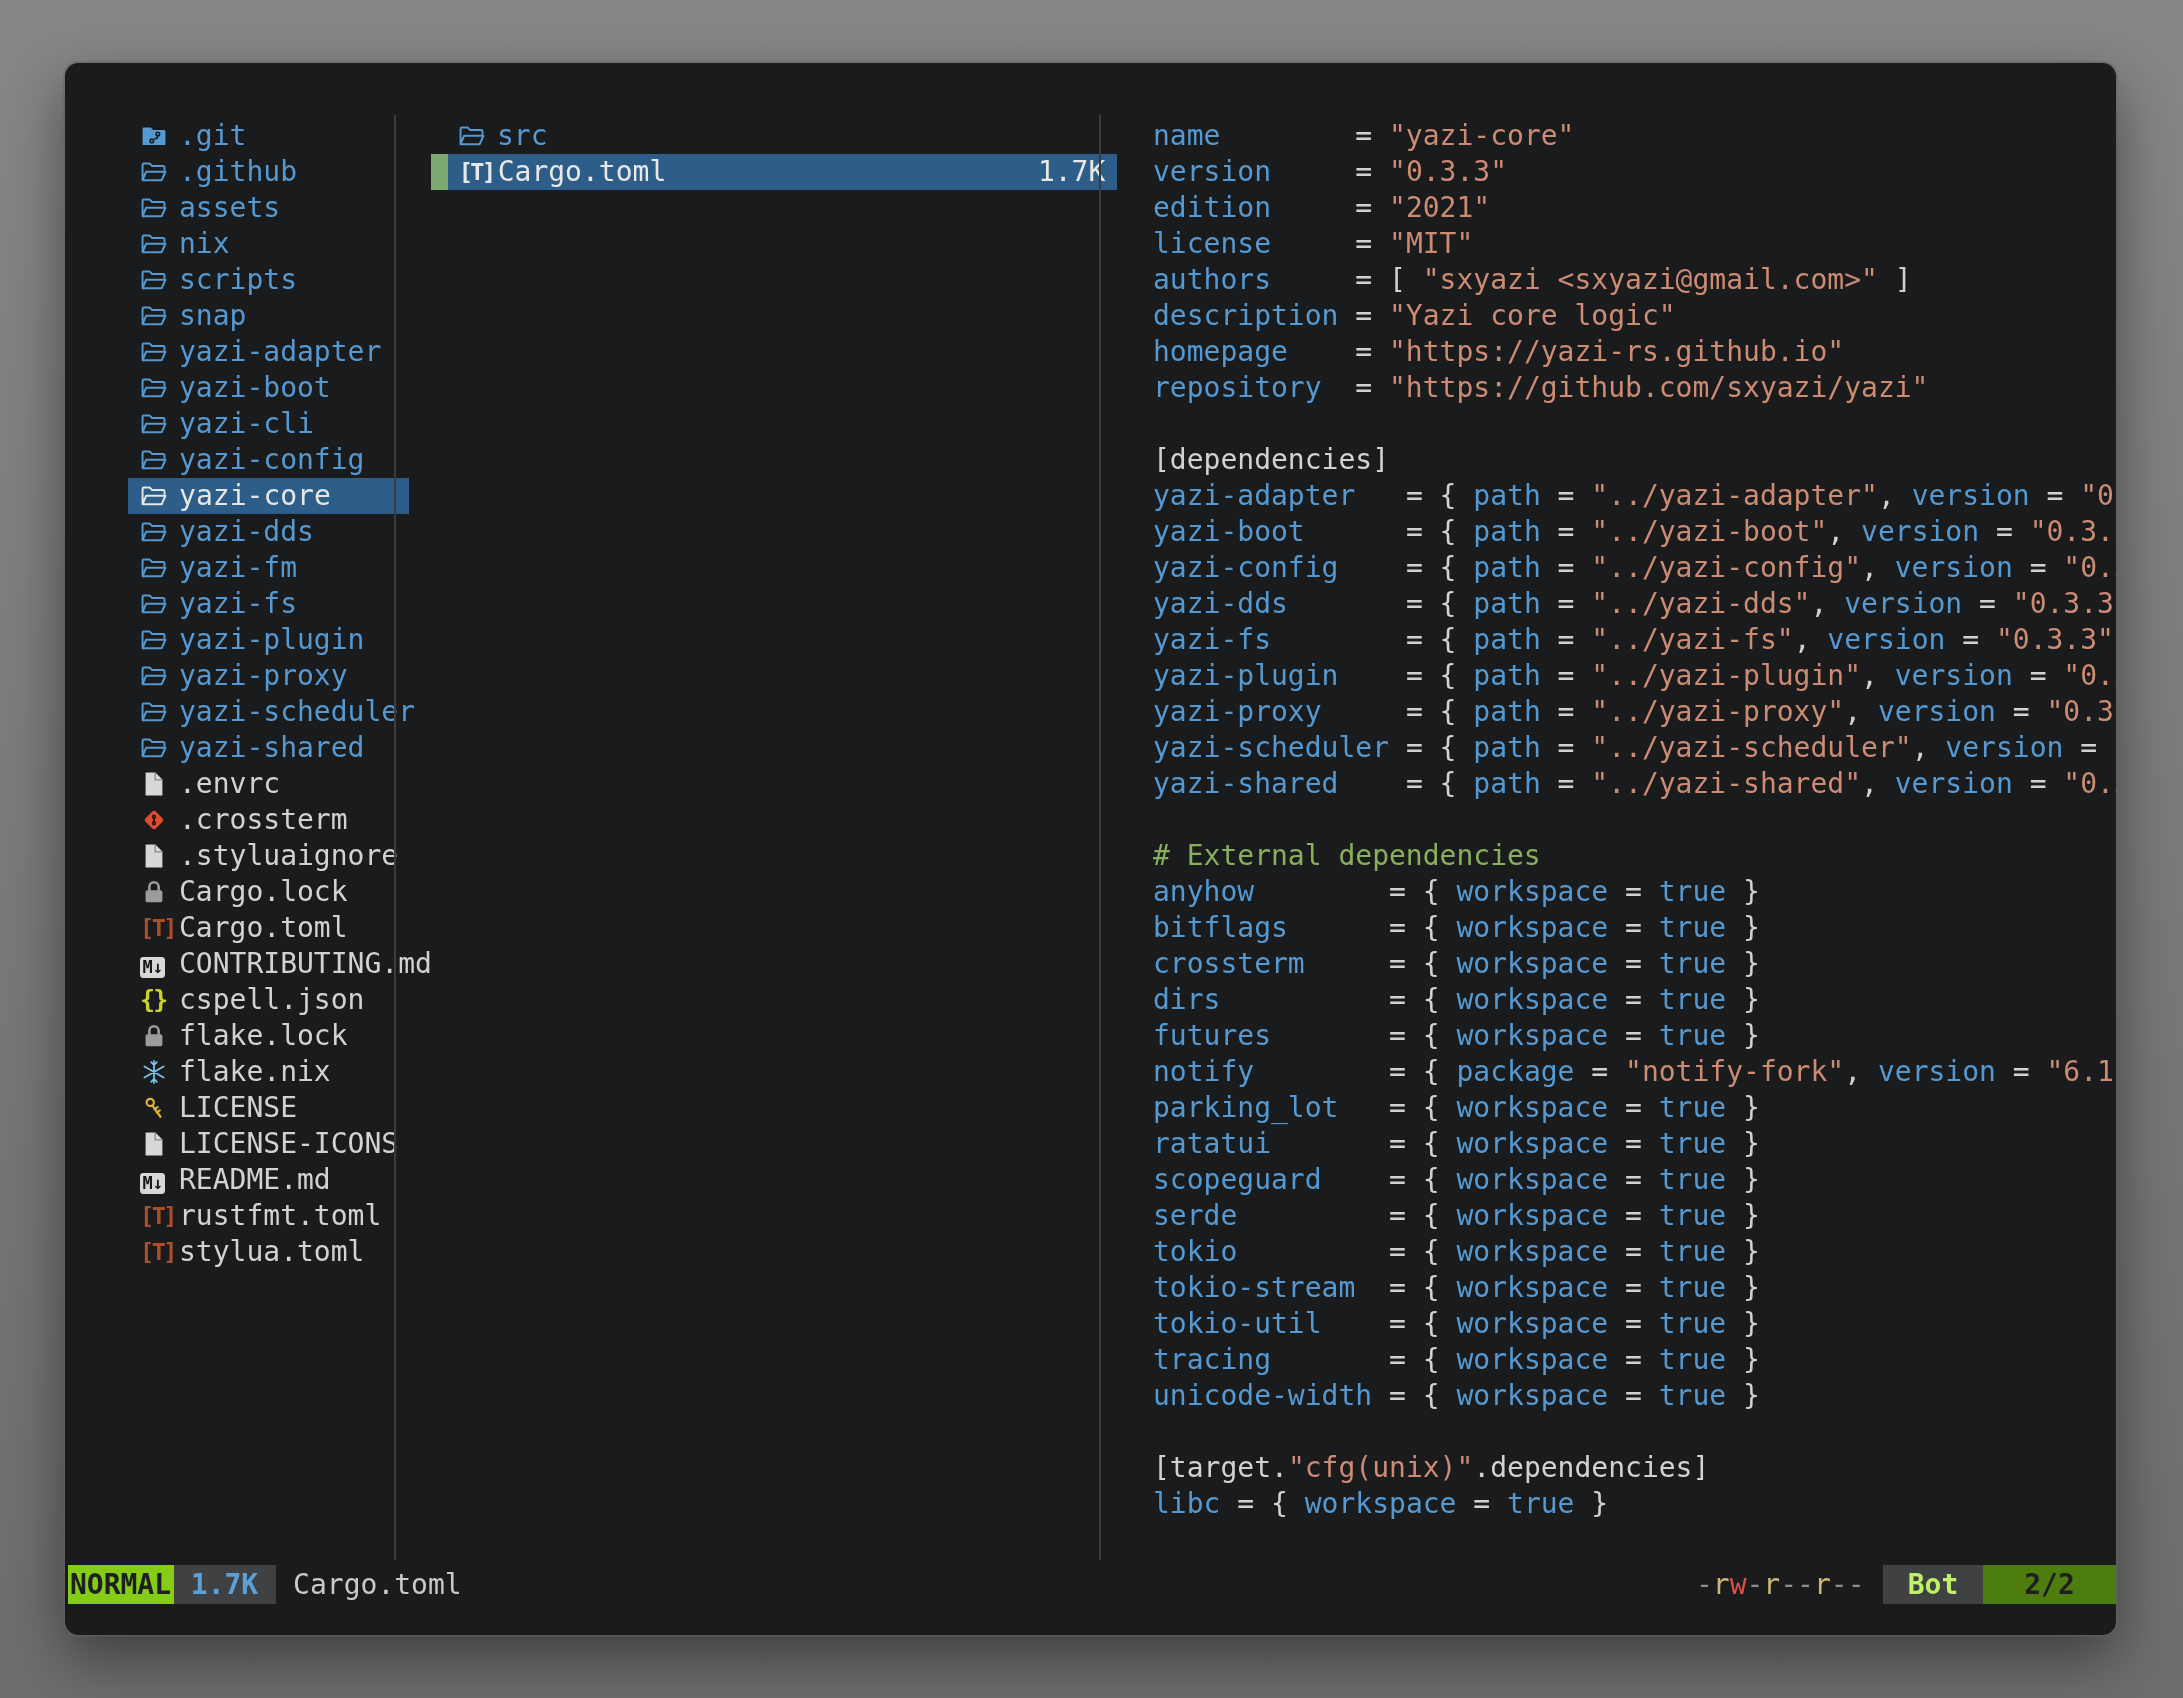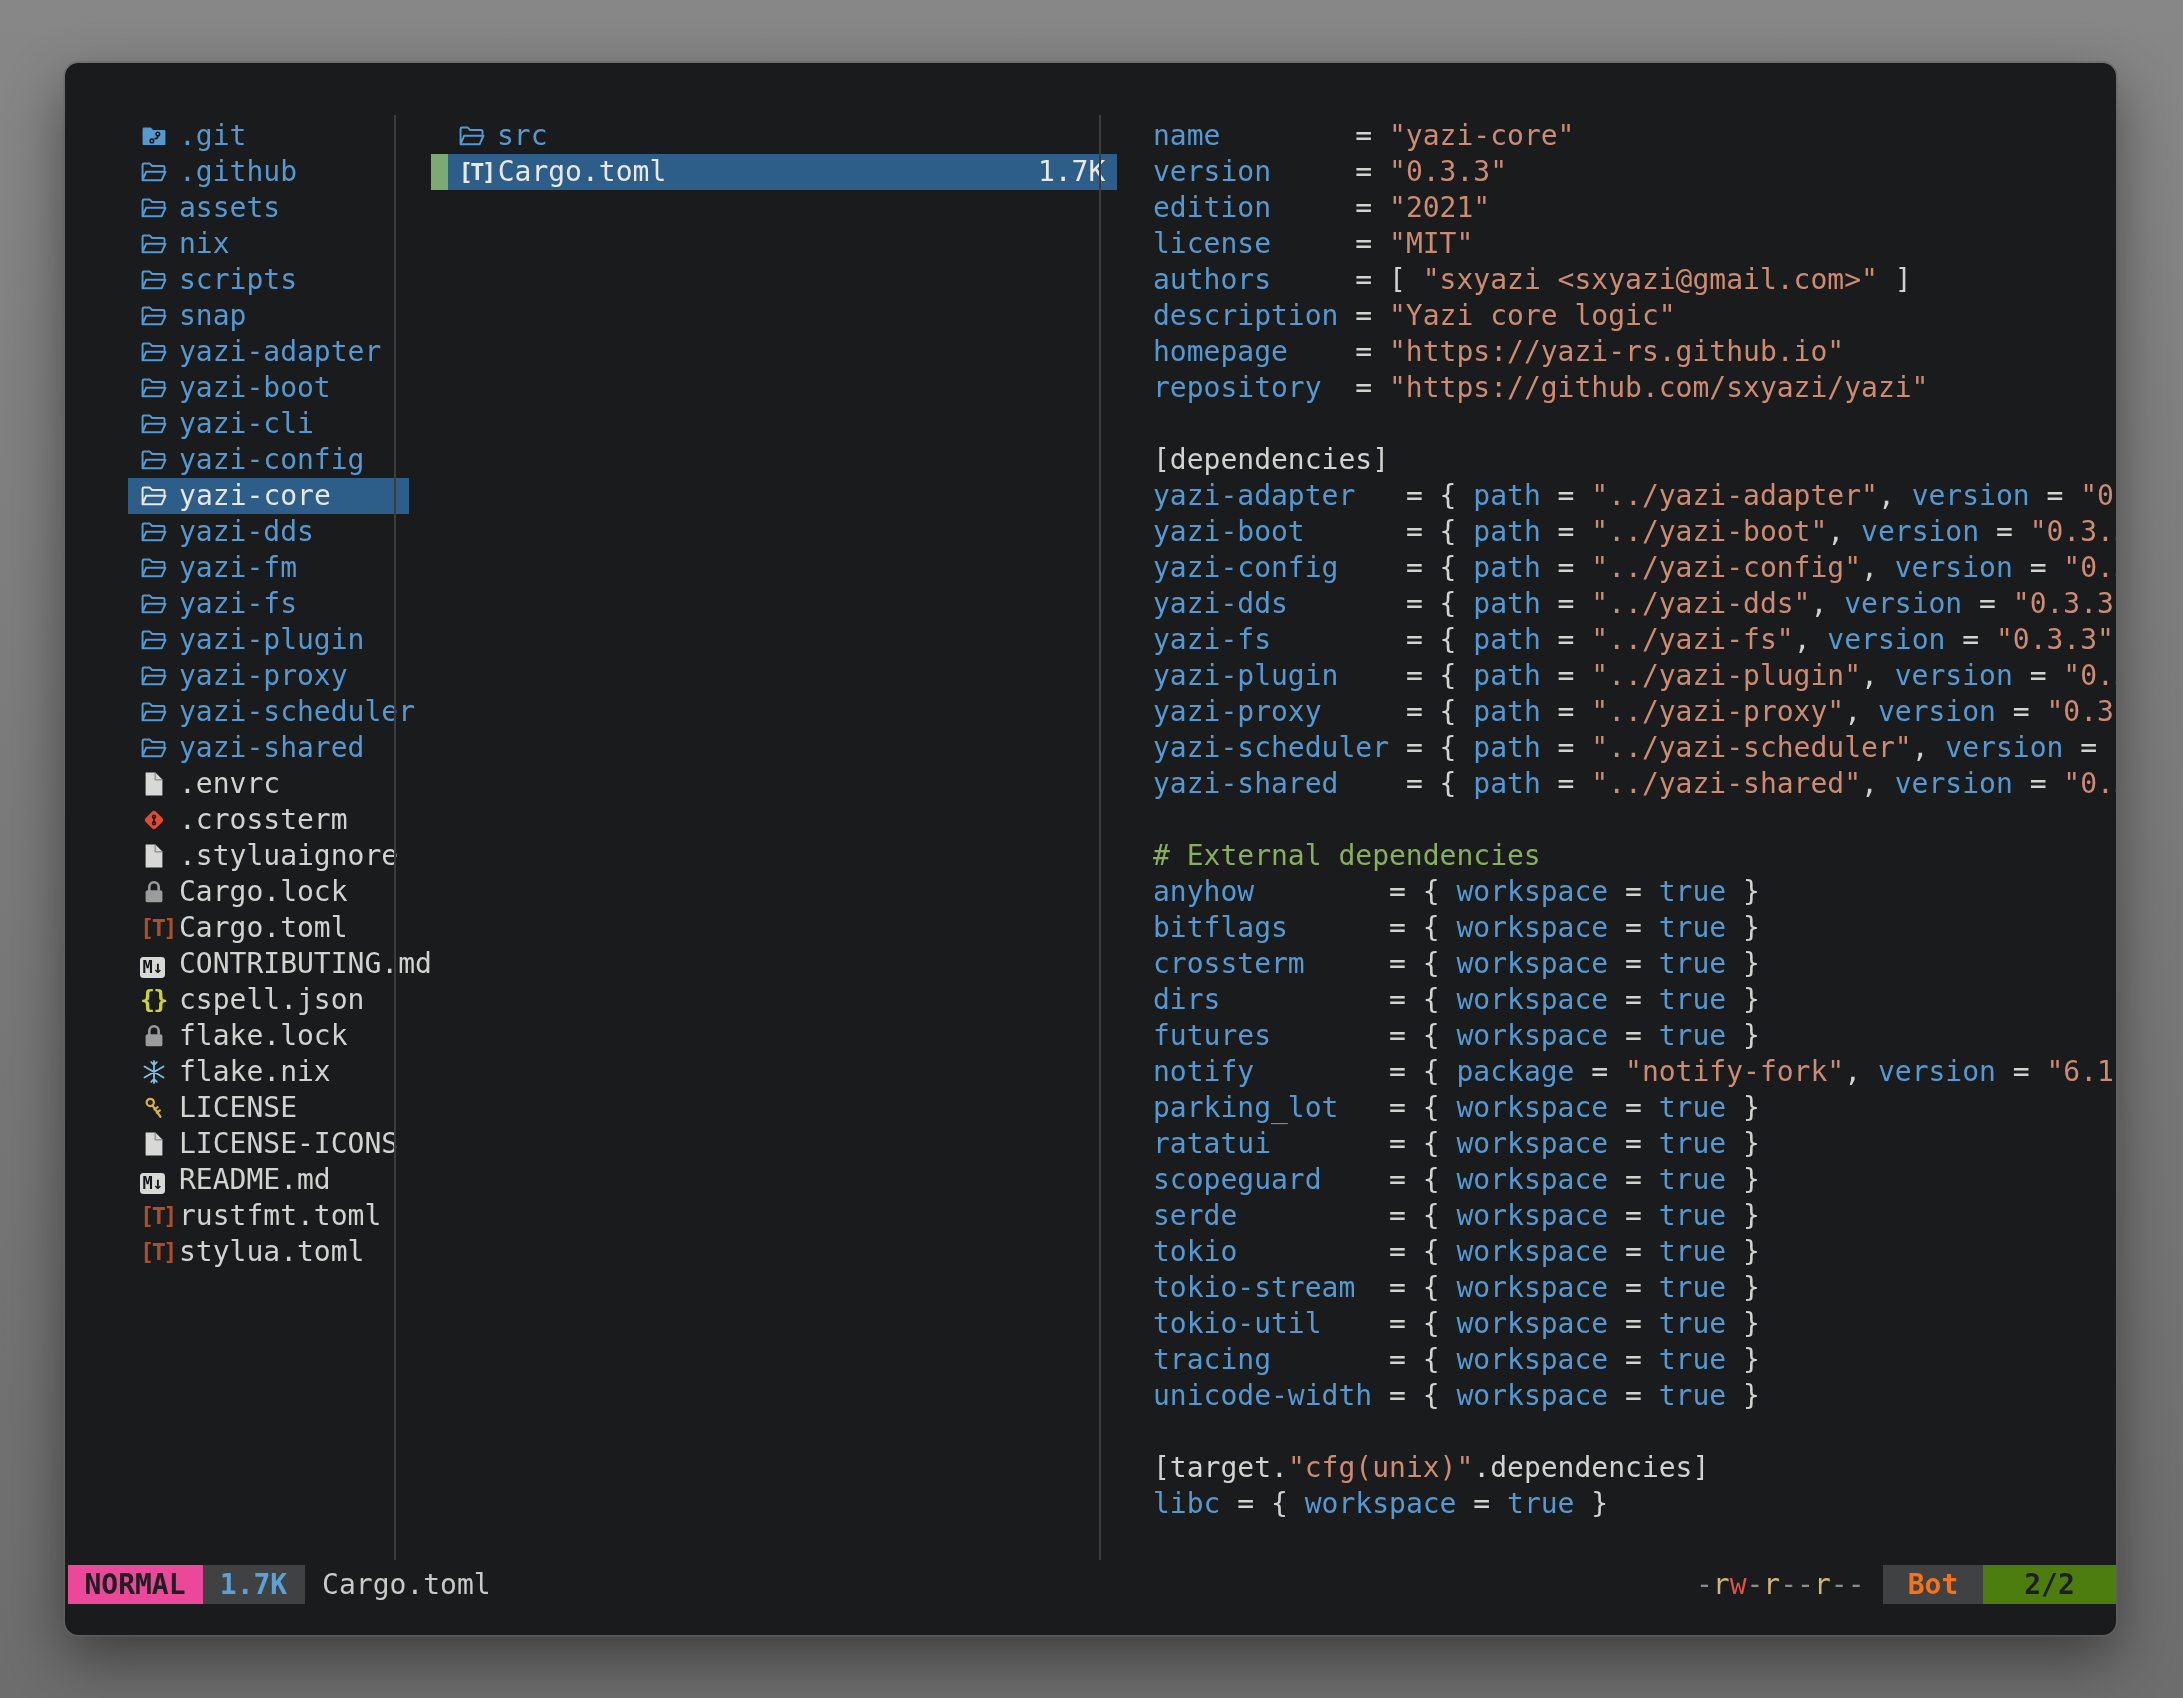--- a/index.html
+++ b/index.html
@@ -44,27 +44,27 @@
   .w{color:#e8e8e6;}
   .size{margin-left:auto;padding-right:11.7px;color:#e8e8e6;}
   .pl{height:36px;white-space:pre;padding-left:10px;}
   .tk-k{color:#5599d2;}
   .tk-s{color:#ce8b73;}
   .tk-p{color:#d2d2d0;}
   .tk-c{color:#8aaf5c;}
   .statusbar{position:absolute;left:0;top:1502px;width:100%;height:39px;
     display:flex;align-items:stretch;font-size:28px;line-height:39px;}
   .seg{font-weight:bold;text-align:center;}
-  .seg-mode{margin-left:2.5px;width:135px;background:#ec4899;color:#1d1f21;}
+  .seg-mode{margin-left:2.5px;width:106px;background:#84cc16;color:#1d1f21;}
   .seg-size{width:102px;background:#3f4143;color:#5ba1d8;}
   .fname{margin-left:17.6px;color:#c9c9c7;}
   .flex{flex:1;}
   .perms{margin-right:18.5px;}
   .pm-d{color:#8c8c8c;}.pm-r{color:#ccb577;}.pm-w{color:#df4f4a;}
-  .seg-pos{width:100px;background:#3f4143;color:#f97316;}
+  .seg-pos{width:100px;background:#3f4143;color:#bef264;}
   .seg-count{width:133px;background:#4d7c0f;color:#1d1f21;}
 </style>
 </head>
 <body>
 
 <div class="window">
 
   <div class="pane pane-left">
     <div class="row"><span class="ic c-blue"><svg class="i" viewBox="0 0 24 24">
             <path class="f" d="M2.2 18.8V6q0-1.2 1.2-1.2h5.8l2 2h9.4q1.2 0 1.2 1.2v10.8q0 1-1 1H3.2q-1 0-1-1z"></path>

